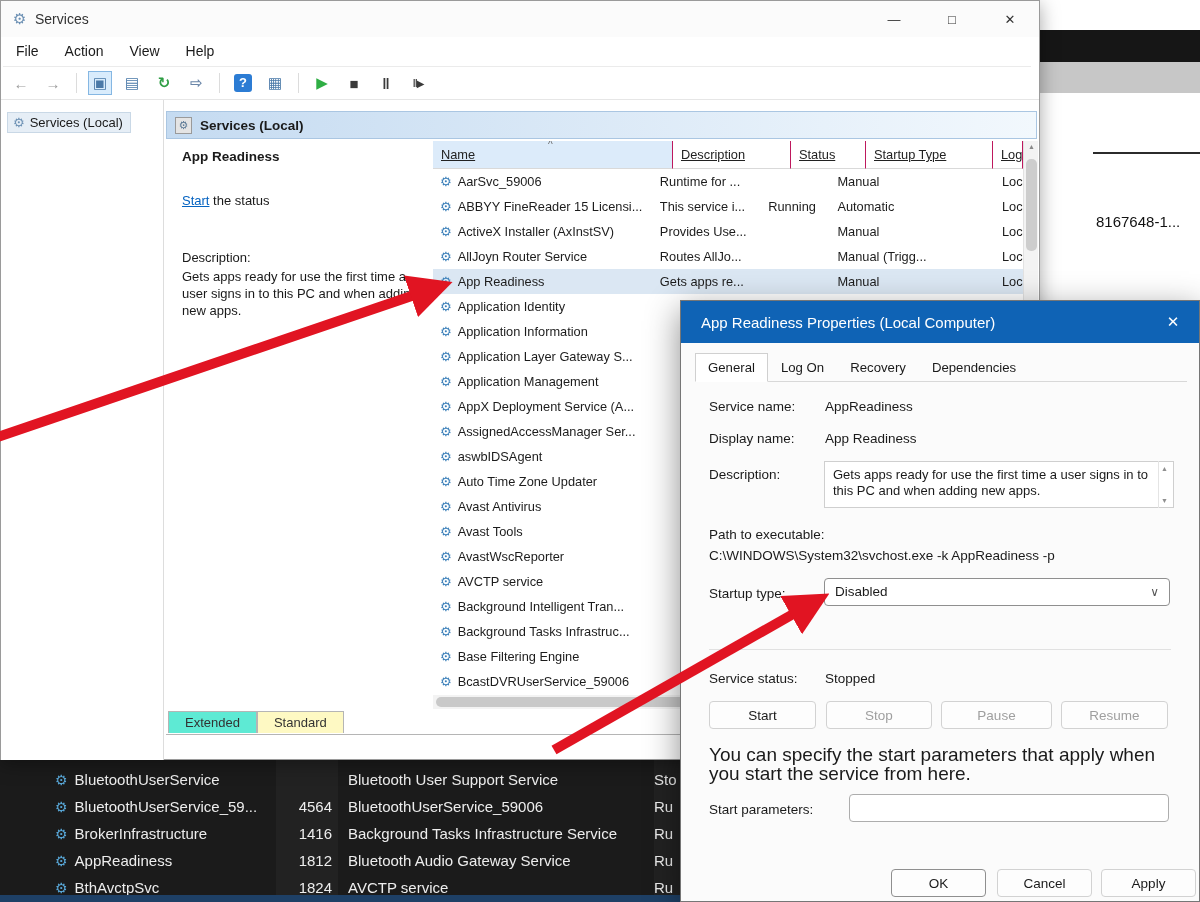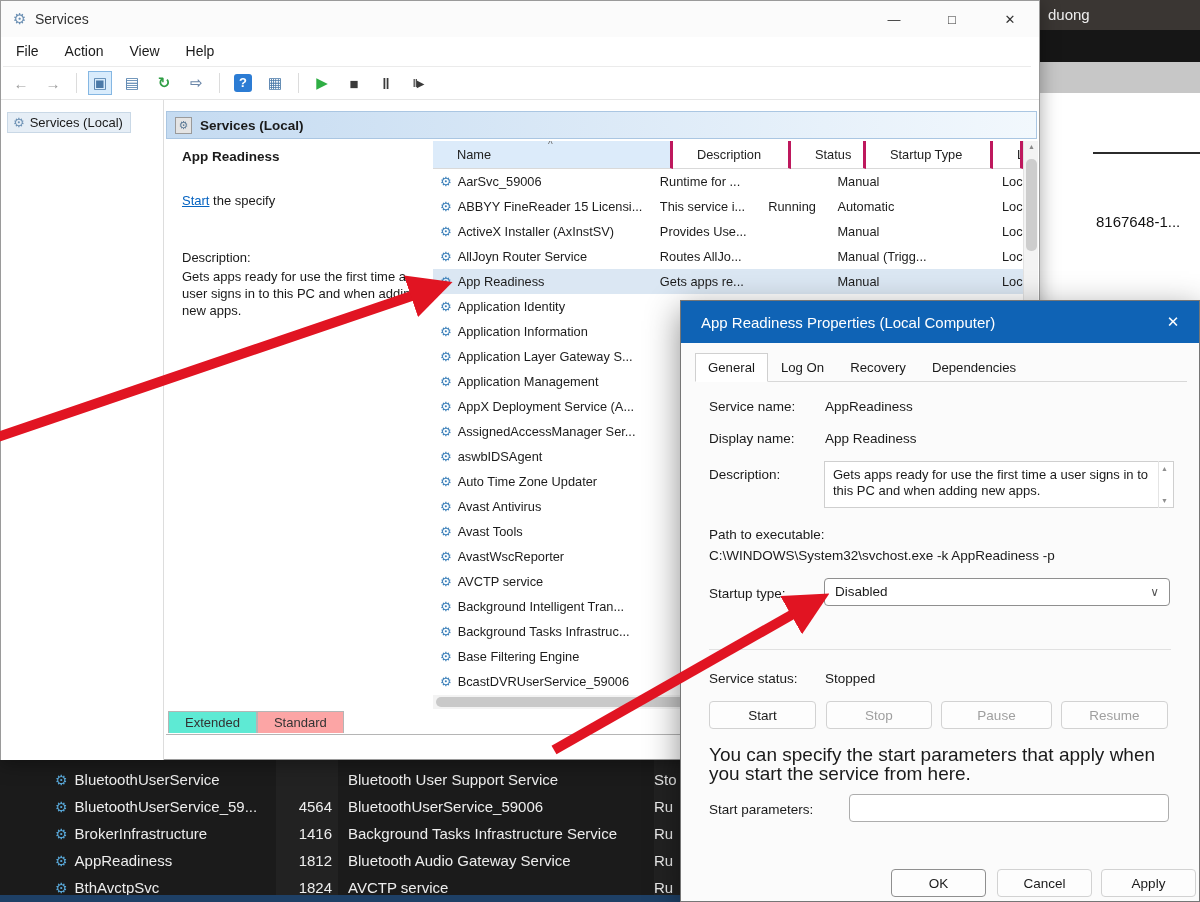--- a/index.html
+++ b/index.html
@@ -55,39 +55,39 @@
 
   .infopane { position:absolute; left:181px; top:140px; width:242px; }
   .svc-title { position:absolute; left:0; top:8px; font-size:13.5px; font-weight:bold; }
   .start-line { position:absolute; left:0; top:52px; font-size:13px; }
   .link { color:#0563c1; text-decoration:underline; }
   .desc-label { position:absolute; left:0; top:109px; font-size:13px; }
   .desc-text { position:absolute; left:0; top:127px; width:240px; font-size:13px; line-height:17px; }
 
   .list { position:absolute; left:432px; top:140px; width:590px; overflow:hidden; }
   .lhead { display:flex; height:28px; }
-  .hcell { border-right:3px solid #be185d; border-bottom:1px solid #d9d9d9; font-size:12.8px; color:#222; padding:6px 0 0 24px; position:relative; white-space:nowrap; overflow:hidden; }
+  .hcell { border-right:1px solid #be185d; border-bottom:1px solid #d9d9d9; font-size:12.8px; color:#222; padding:6px 0 0 8px; position:relative; white-space:nowrap; overflow:hidden;text-decoration:underline; }
   .hc-name { width:240px; background:#dcebfa; }
   .hc-desc { width:118px; } .hc-status { width:75px; } .hc-startup { width:127px; } .hc-log { width:30px; }
   .sort-ind { position:absolute; left:115px; top:-2px; font-size:10px; color:#666; }
   .svc-row { display:flex; height:25px; align-items:center; font-size:12.8px; color:#1c1c1c; white-space:nowrap; }
   .svc-row.selected { background:#dbe7f3; }
   .cell { padding-left:7px; overflow:hidden; }
   .c-name { width:240px; display:flex; align-items:center; gap:6px; }
   .c-desc { width:118px; } .c-status { width:75px; } .c-startup { width:127px; } .c-log { width:30px;margin-left:48px; }
   .row-gear { color:#3c80ba; font-size:13px; flex:none; }
 
   .vscroll { position:absolute; left:1022px; top:140px; width:15px; height:554px; background:#f3f3f3; border-left:1px solid #e2e2e2; }
   .vthumb { position:absolute; left:2px; top:18px; width:11px; height:92px; background:#cdcdcd; border-radius:5px; }
   .varr { position:absolute; left:0; width:15px; text-align:center; font-size:7px; color:#888; }
   .hscroll { position:absolute; left:432px; top:694px; width:590px; height:14px; background:#f3f3f3; }
   .hthumb { position:absolute; left:3px; top:2px; width:254px; height:10px; background:#c9c9c9; border-radius:5px; }
 
   .mtabs { position:absolute; left:167px; top:710px; display:flex; }
-  .mtab { padding:3px 16px; font-size:13px; border:1px solid #b5b5b5; border-bottom:none; background:#fca5a5; color:#333; }
+  .mtab { padding:3px 16px; font-size:13px; border:1px solid #b5b5b5; border-bottom:none; background:#fef9c3; color:#333; }
   .mtab.selected { background:#5eead4; position:relative; z-index:2; }
   .mtab-line { position:absolute; left:165px; top:733px; width:871px; height:1px; background:#b5b5b5; }
 
   
   #dlg { left:680px; top:300px; width:520px; height:602px; background:#fbfbfb; border:1px solid #767676; box-shadow:0 10px 32px rgba(0,0,0,.45); }
   .dlg-title { position:absolute; left:0; top:0; width:100%; height:42px; background:#0f63b5; color:#fff; font-size:15px; display:flex; align-items:center; padding-left:20px; }
   .dlg-close { position:absolute; right:4px; top:0; width:44px; height:42px; display:flex; align-items:center; justify-content:center; color:#fff; font-size:15px; }
   .dtabs { position:absolute; left:14px; top:52px; display:flex; }
   .dtab { padding:6px 12px; font-size:13.2px; color:#1a1a1a; border:1px solid transparent; position:relative; }
   .dtab.selected { background:#fff; border-color:#d0d0d0; border-bottom-color:#fff; z-index:2; }
@@ -110,21 +110,20 @@
   
   #arrows { position:absolute; left:0; top:0; width:1200px; height:902px; z-index:50; pointer-events:none; }
   #bg-topright,#bg-bottom { z-index:0; }
   #win { z-index:10; }
   #dlg { z-index:20; }
 </style>
 </head>
 <body>
 
 <div class="abs" id="bg-topright">
-  <div class="bg-user">duong</div>
   <div class="bg-black"></div>
   <div class="bg-gray"></div>
   <div class="bg-line"></div>
   <div class="bg-number">8167648-1...</div>
 </div>
 
 <div class="abs" id="bg-bottom">
   <div class="band band-pid"></div>
   <div class="band band-status"></div>
   <div id="proc-rows">
@@ -273,21 +272,21 @@
   </div>
 
   <div class="banner">
     <span class="banner-icon">⚙</span>
     <span class="banner-label">Services (Local)</span>
   </div>
 
   <div class="infopane">
     <div class="svc-title">App Readiness</div>
     <div class="start-line">
-      <span class="link">Start</span><span> the specify</span>
+      <span class="link">Start</span><span> the status</span>
     </div>
     <div class="desc-label">Description:</div>
     <div class="desc-text">Gets apps ready for use the first time a user signs in to this PC and when adding new apps.</div>
   </div>
 
   <div class="list">
     <div class="lhead">
       <span class="hcell hc-name">
         <span>Name</span>
         <span class="sort-ind">^</span>

